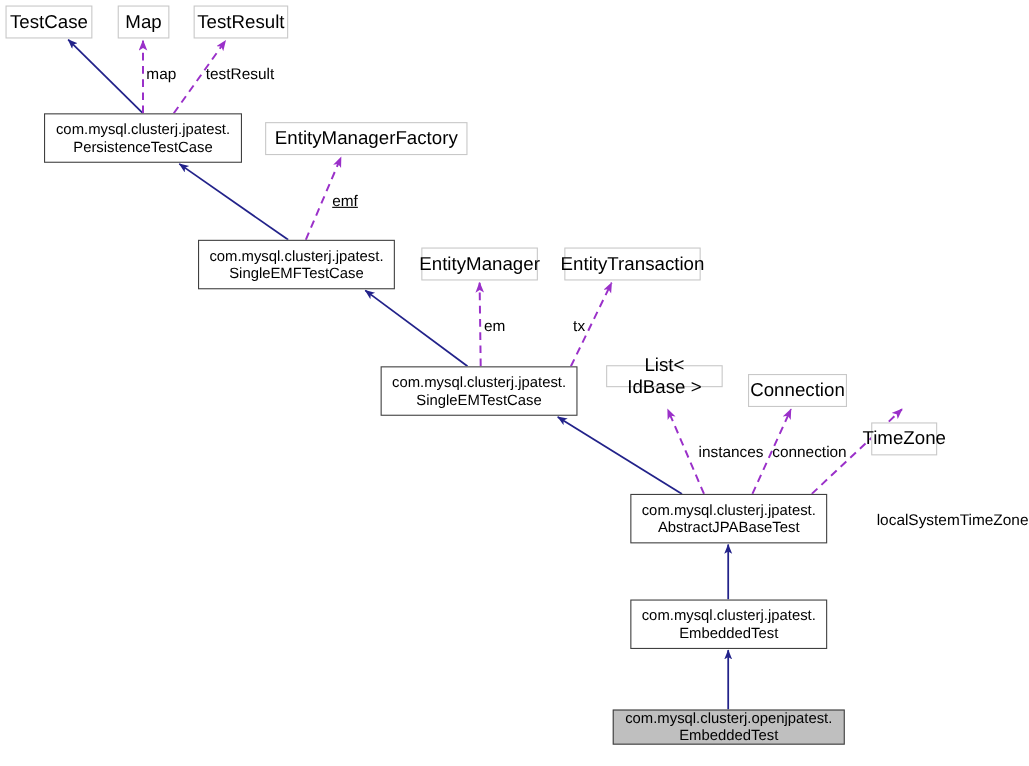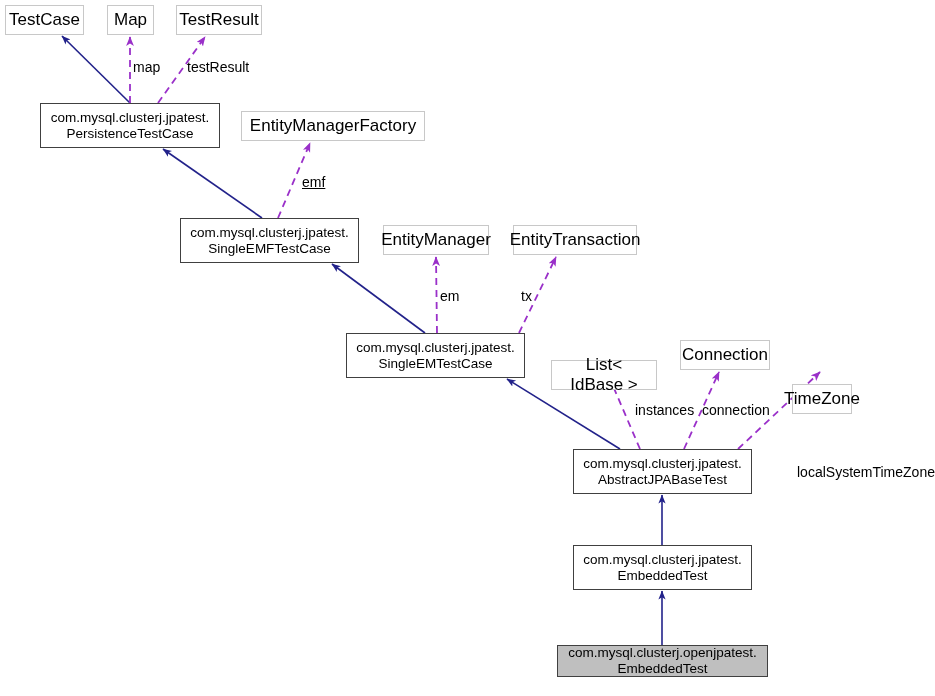--- a/index.html
+++ b/index.html
@@ -97,21 +97,21 @@
   <div class="node plain" style="left: 176px; top: 5px; width: 86px; height: 30px;">TestResult</div>
   <div class="node bold" style="left: 40px; top: 103px; width: 180px; height: 45px;">com.mysql.clusterj.jpatest.
 PersistenceTestCase</div>
   <div class="node plain" style="left: 241px; top: 111px; width: 184px; height: 30px;">EntityManagerFactory</div>
   <div class="node bold" style="left: 180px; top: 218px; width: 179px; height: 45px;">com.mysql.clusterj.jpatest.
 SingleEMFTestCase</div>
   <div class="node plain" style="left: 513px; top: 225px; width: 124px; height: 30px;">EntityTransaction</div>
   <div class="node plain" style="left: 383px; top: 225px; width: 106px; height: 30px;">EntityManager</div>
   <div class="node bold" style="left: 346px; top: 333px; width: 179px; height: 45px;">com.mysql.clusterj.jpatest.
 SingleEMTestCase</div>
-  <div class="node plain" style="left: 551px; top: 360px; width: 106px; height: 30px;">List&lt; IdBase &gt;</div>
+  <div class="node plain" style="left: 551px; top: 332px; width: 106px; height: 20px;">List&lt; IdBase &gt;</div>
   <div class="node plain" style="left: 680px; top: 340px; width: 90px; height: 30px;">Connection</div>
   <div class="node plain" style="left: 792px; top: 340px; width: 60px; height: 30px; margin-top: 44px;">TimeZone</div>
   <div class="node bold" style="left: 573px; top: 449px; width: 179px; height: 45px;">com.mysql.clusterj.jpatest.
 AbstractJPABaseTest</div>
   <div class="node bold" style="left: 573px; top: 545px; width: 179px; height: 45px;">com.mysql.clusterj.jpatest.
 EmbeddedTest</div>
   <div class="node highlight" style="left: 557px; top: 645px; width: 211px; height: 32px;">com.mysql.clusterj.openjpatest.
 EmbeddedTest</div>
 
   <div class="edge-label" style="left: 133px; top: 59px;">map</div>

